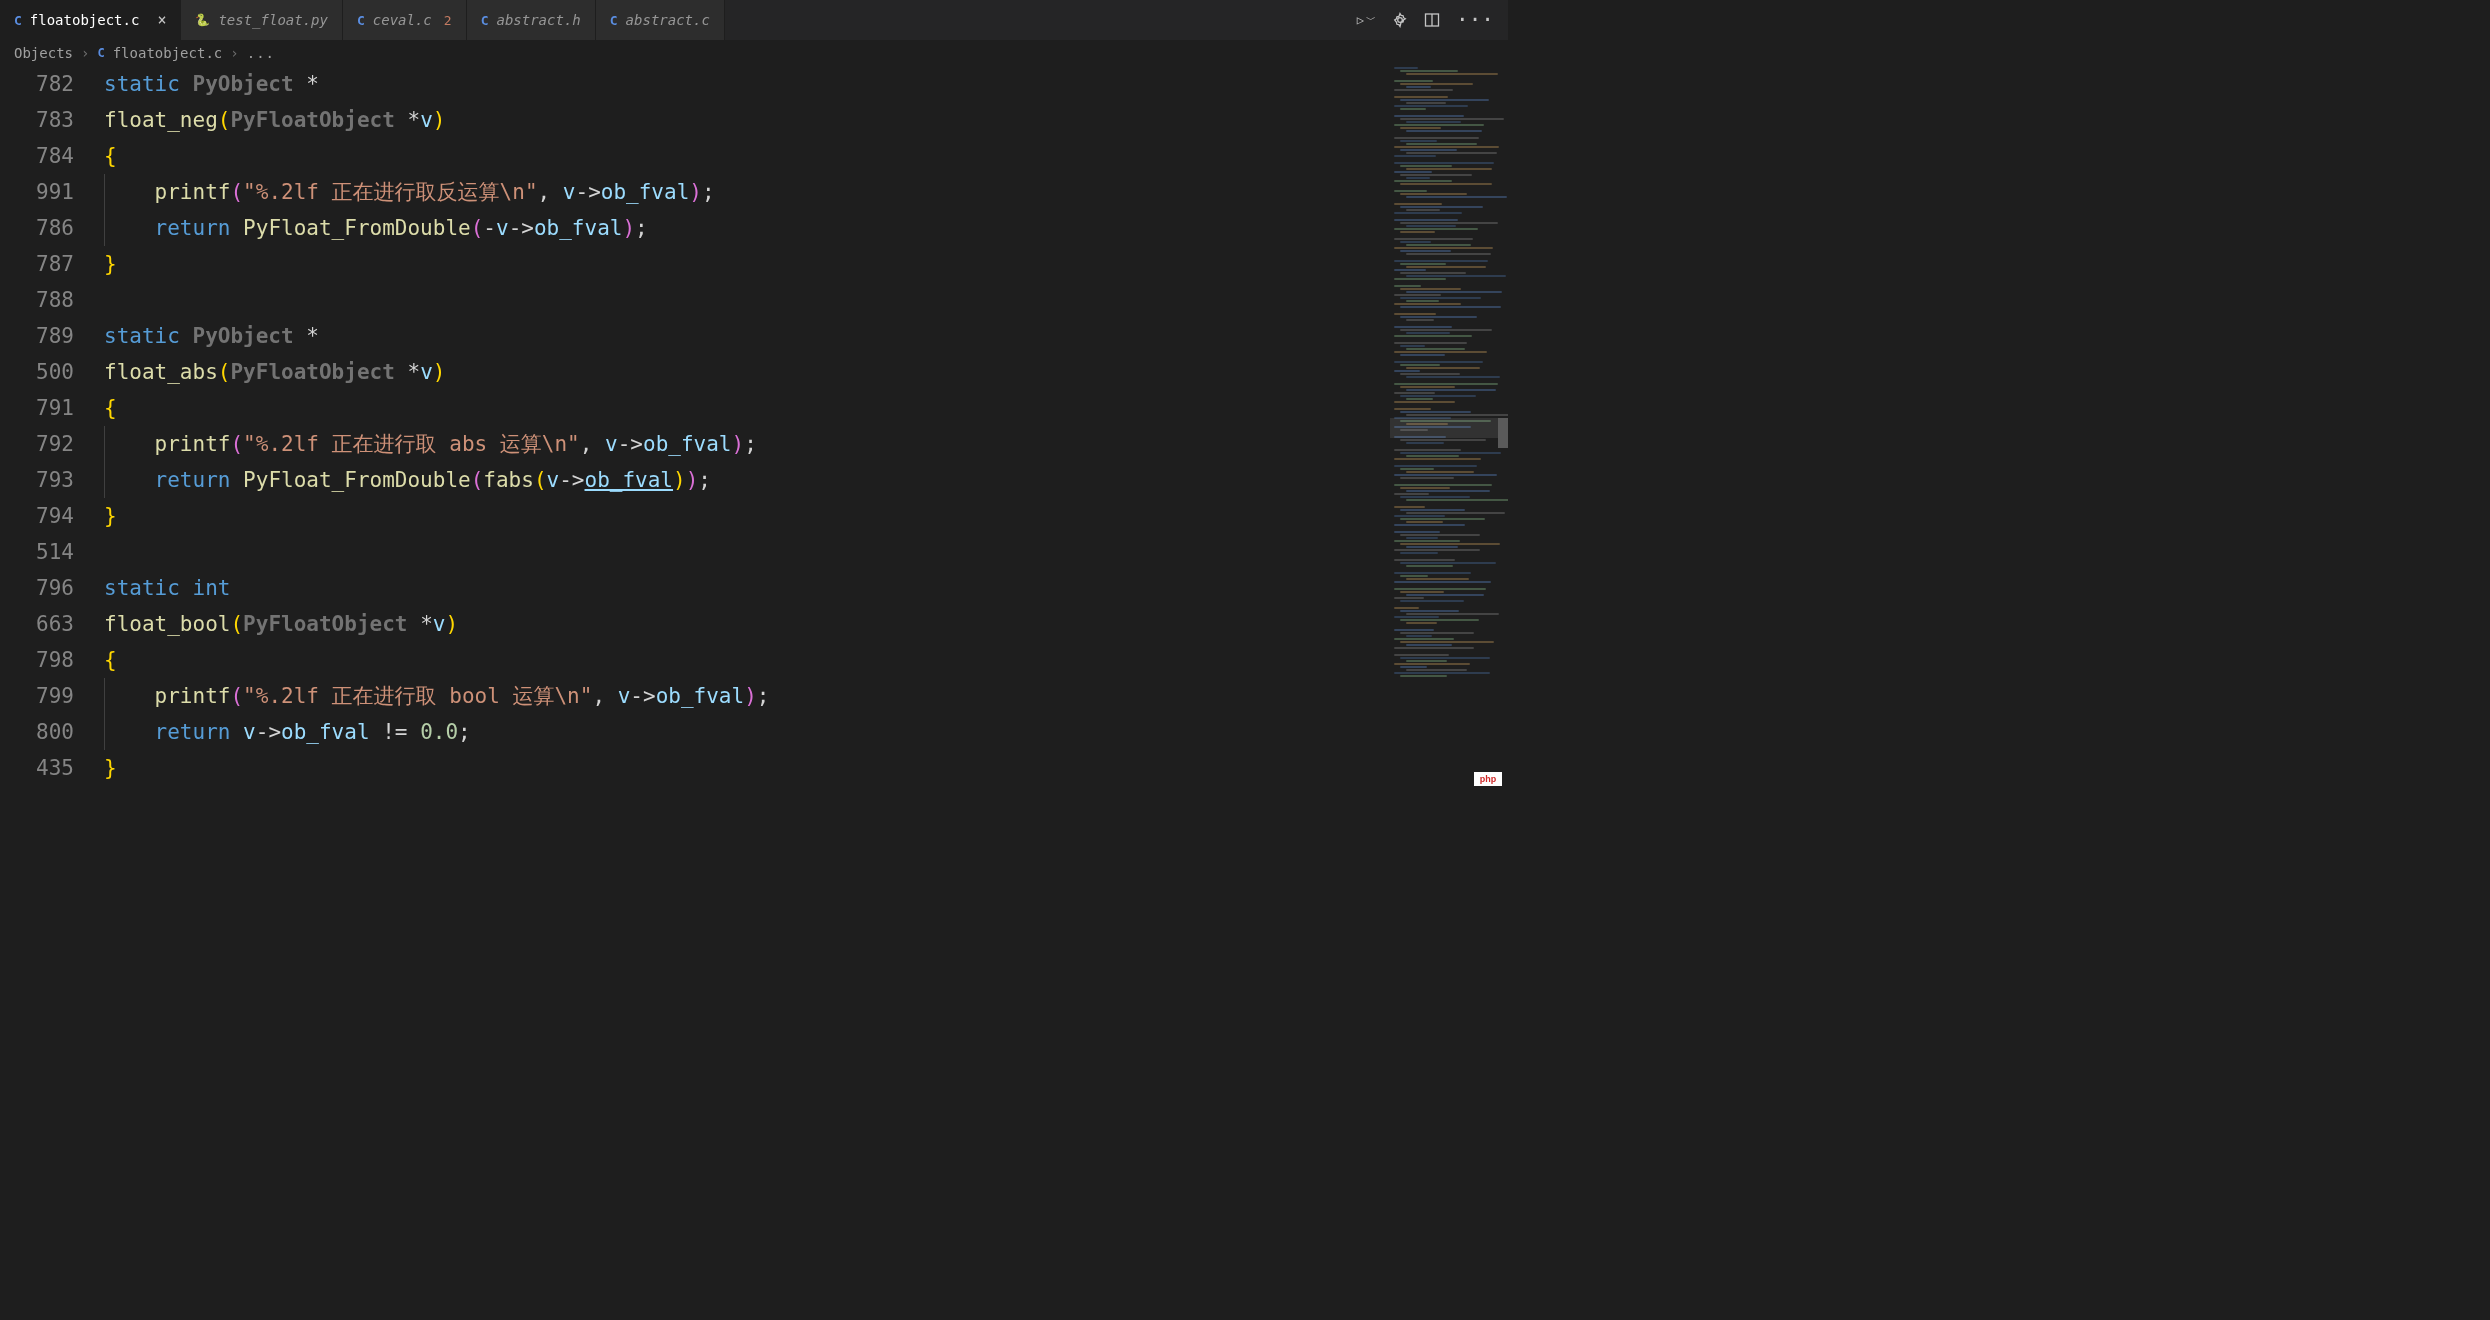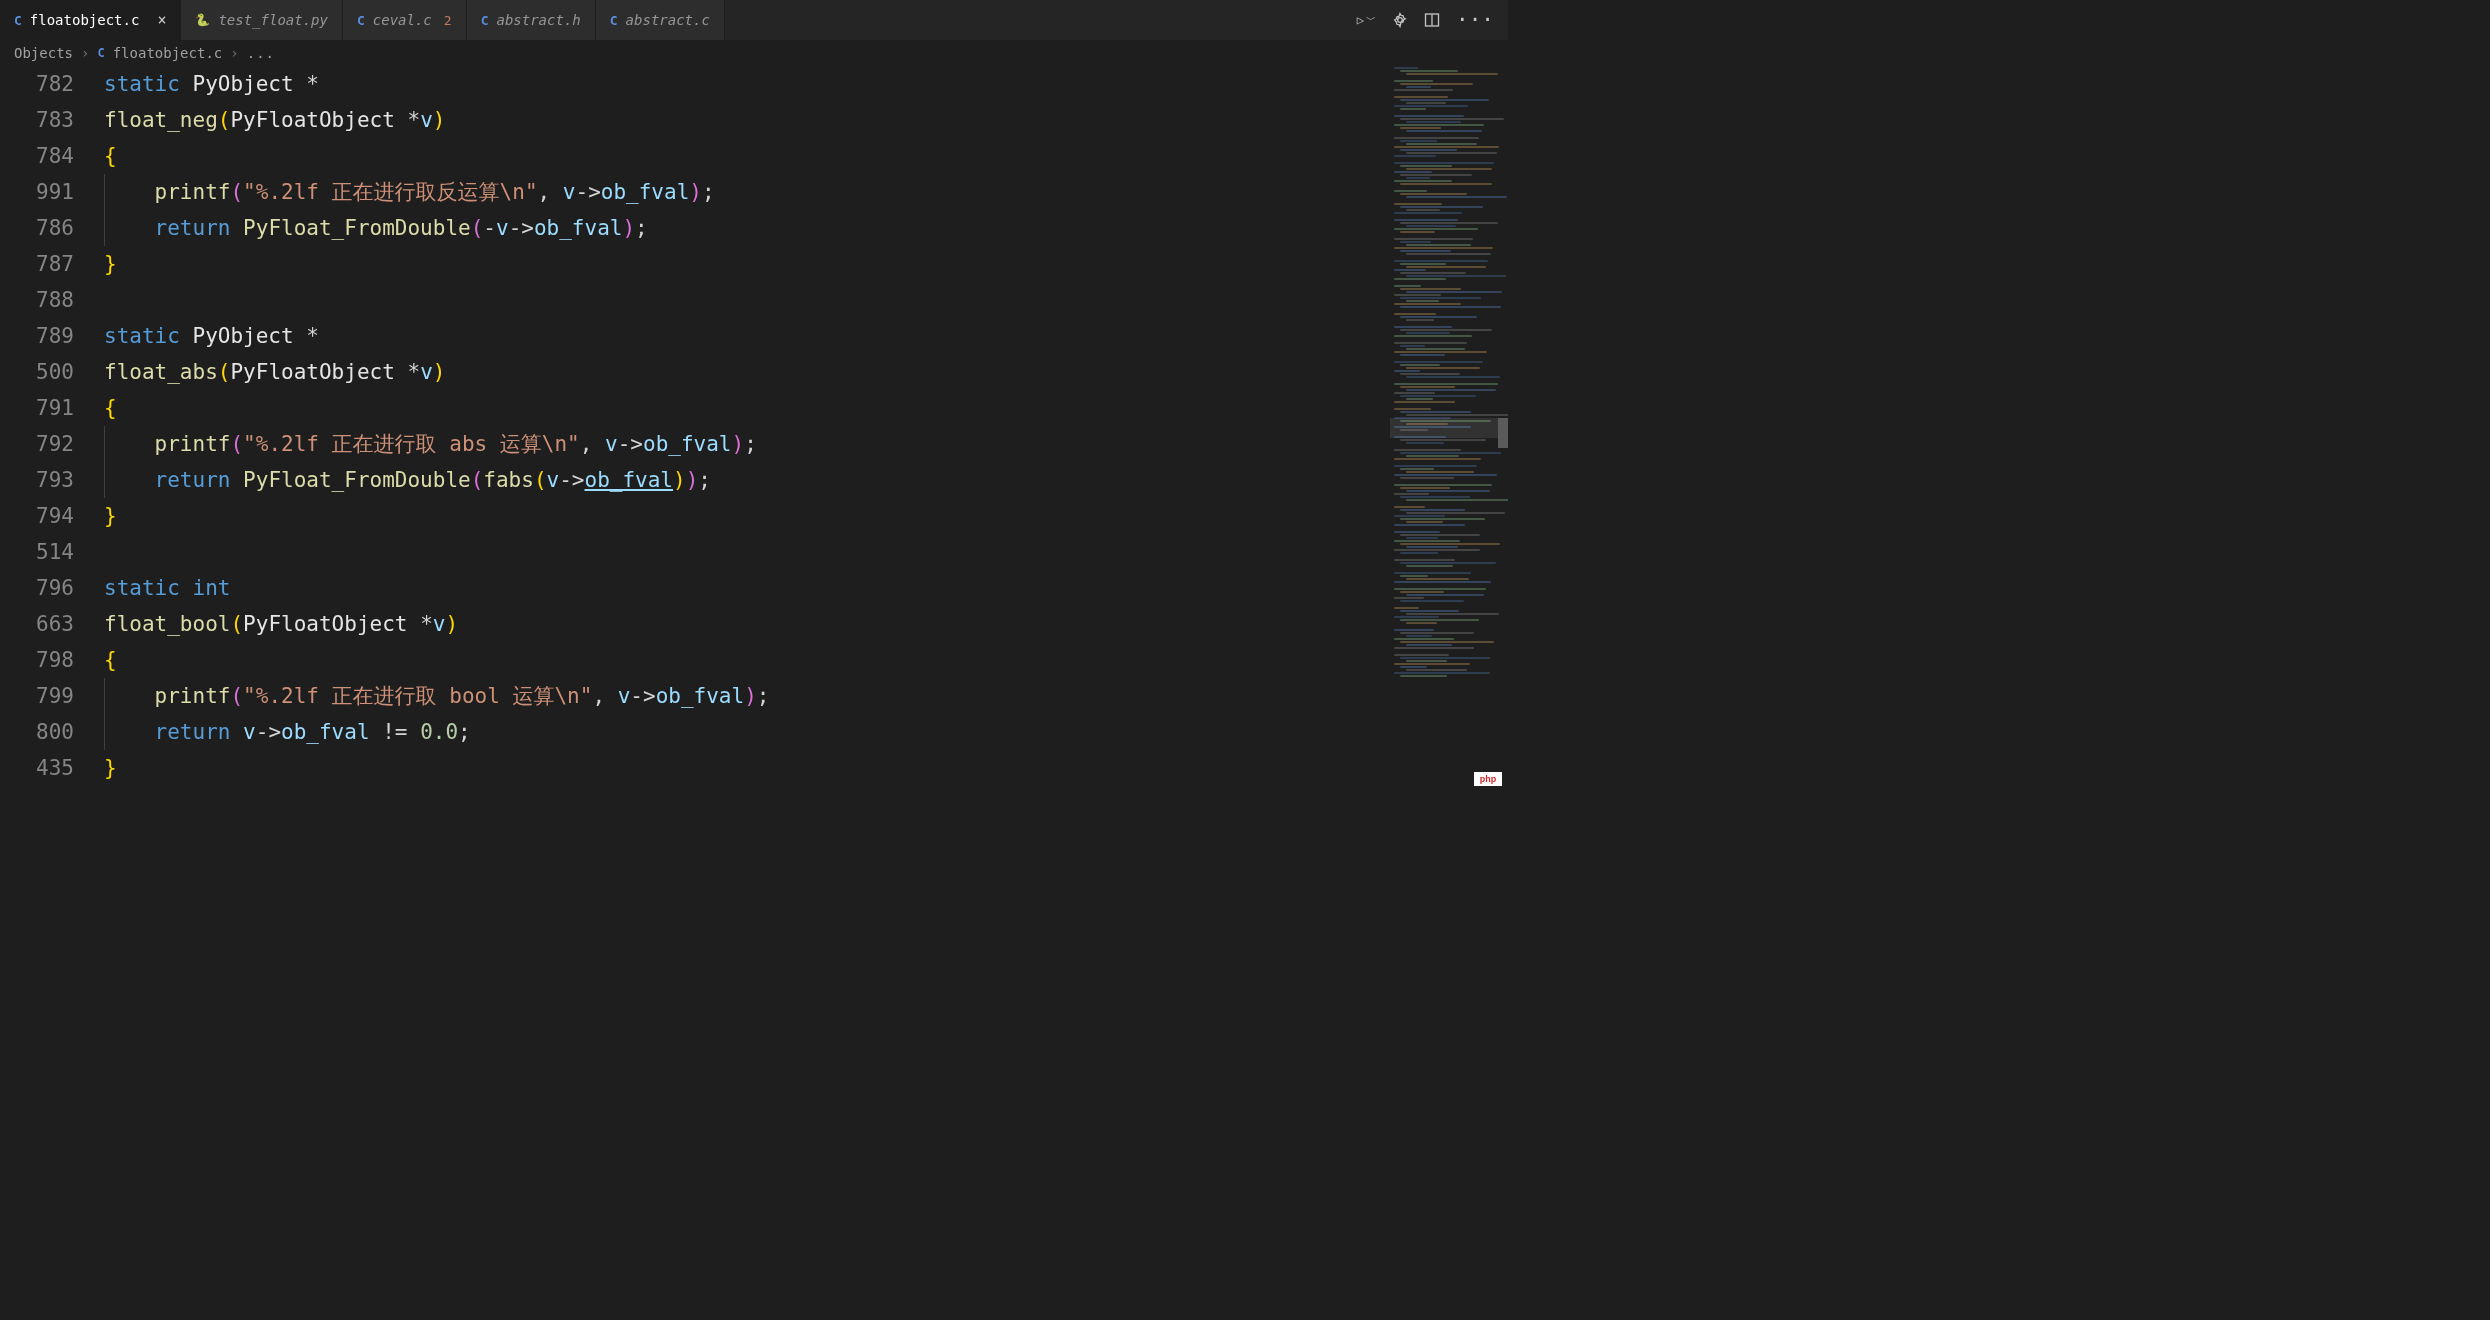--- a/index.html
+++ b/index.html
@@ -105,21 +105,21 @@
     }
     .gutter div { padding: 0; }
     .code {
       flex: 1;
       white-space: pre;
       color: #d4d4d4;
     }
     .code .line { padding-left: 4px; }
 
     .tok-kw      { color: #569cd6; }
-    .tok-type    { color: #e5e5e5; }
+    .tok-type    { color: #737373; font-weight: bold; }
     .tok-int     { color: #569cd6; }
     .tok-func    { color: #dcdcaa; }
     .tok-str     { color: #ce9178; }
     .tok-op      { color: #d4d4d4; }
     .tok-param   { color: #9cdcfe; }
     .tok-field   { color: #9cdcfe; }
     .tok-num     { color: #b5cea8; }
     .tok-brace   { color: #ffd700; }
     .tok-brace2  { color: #da70d6; }
     .tok-link    { color: #9cdcfe; text-decoration: underline; }

